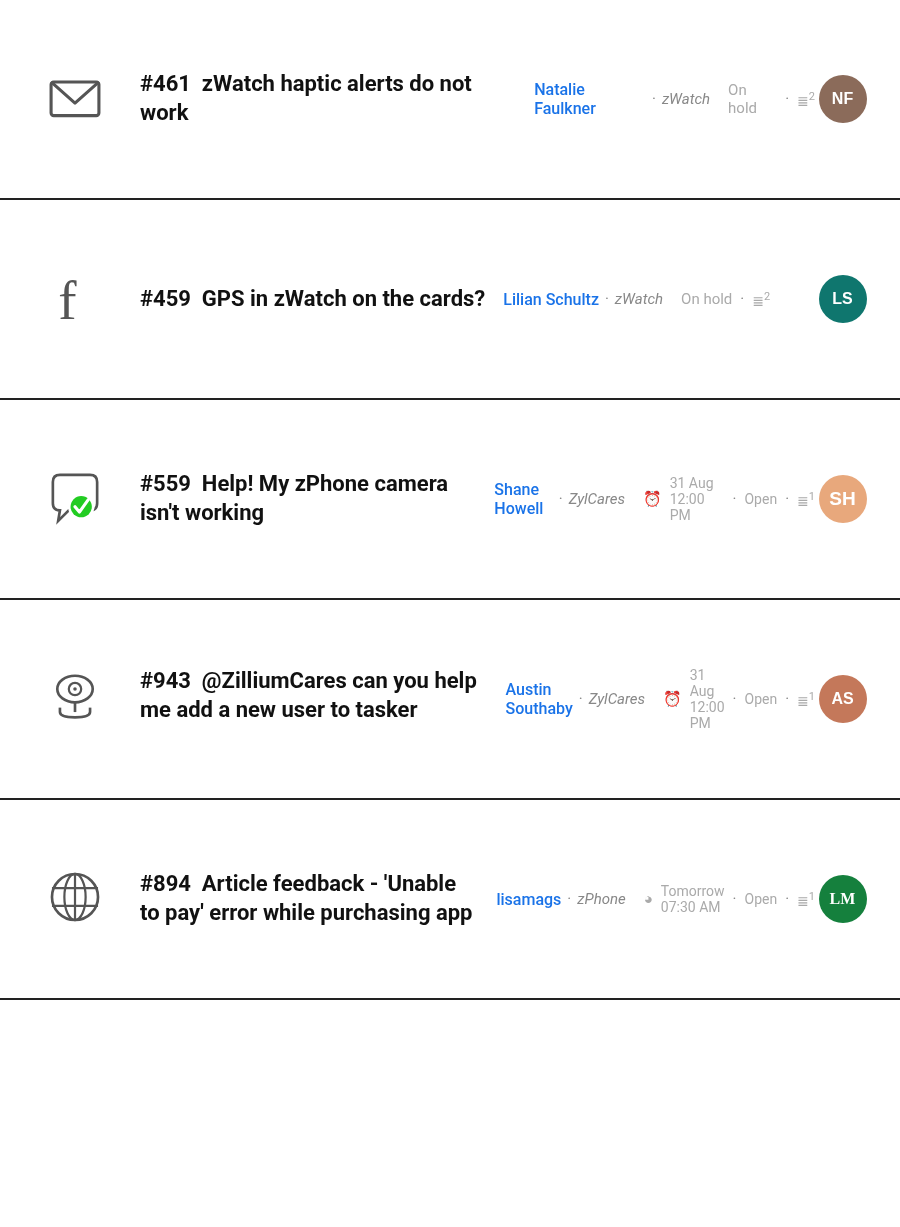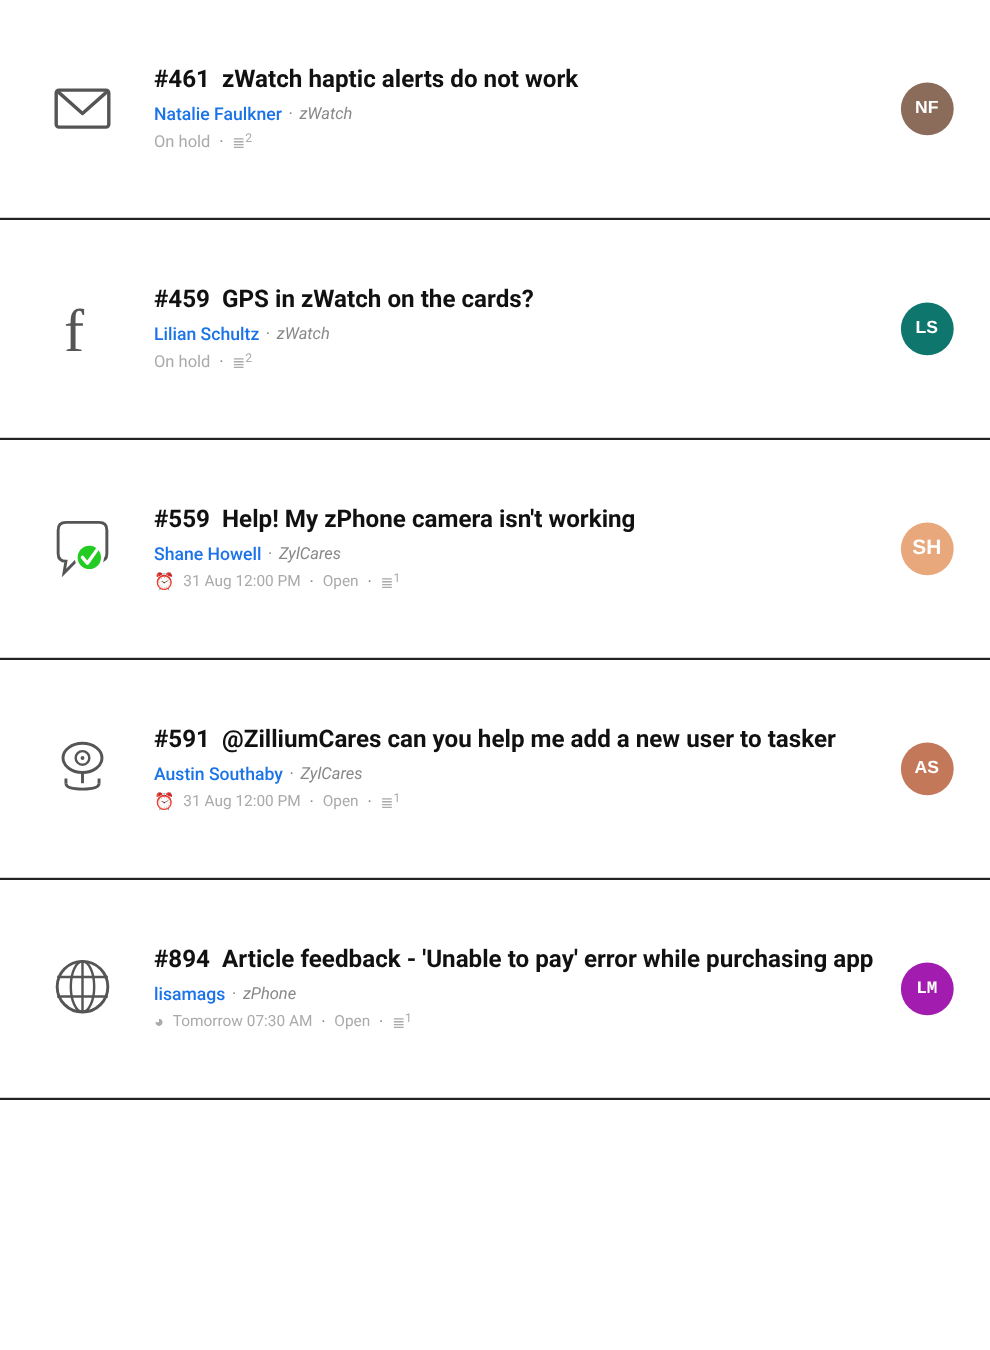--- a/index.html
+++ b/index.html
@@ -30,22 +30,22 @@
       flex-shrink: 0;
       display: flex;
       align-items: center;
       justify-content: center;
       margin-right: 20px;
     }
 
     .ticket-content {
       flex: 1;
       display: flex;
-      flex-direction: column;
-      gap: 6px;
+      flex-direction: row;
+      gap: 18px;
     }
 
     .ticket-title {
       font-size: 22px;
       font-weight: 700;
       color: #111;
       line-height: 1.3;
     }
 
     .ticket-meta-row {
@@ -219,21 +219,21 @@
     <circle cx="35" cy="26" r="2" fill="#555"></circle>
     <line x1="35" y1="41" x2="35" y2="52" stroke="#555" stroke-width="3"></line>
     <path d="M18 52 Q18 58 35 58 Q52 58 52 52" stroke="#555" stroke-width="3" fill="none"></path>
     <line x1="18" y1="52" x2="18" y2="47" stroke="#555" stroke-width="3"></line>
     <line x1="52" y1="52" x2="52" y2="47" stroke="#555" stroke-width="3"></line>
   </svg>
       </div>
     </div>
     <div class="ticket-content">
       <div class="ticket-title">
-        <span style="font-weight:700;">#591</span>
+        <span style="font-weight:700;">#943</span>
         &nbsp;@ZilliumCares can you help me add a new user to tasker
       </div>
       <div class="ticket-meta-row">
         <a class="ticket-assignee-link" href="#">Austin Southaby</a>
         <span class="ticket-dot">·</span>
         <span class="ticket-product">ZylCares</span>
       </div>
 
       <div class="ticket-status-row">
         <span style="color:#aaa;font-size:15px;">⏰</span>
@@ -276,18 +276,18 @@
       <div class="ticket-status-row">
         <span style="color:#aaa;font-size:15px;">◕</span>
         <span style="color:#aaa;font-size:14px;">Tomorrow 07:30 AM</span>
         <span class="ticket-dot">·</span>
         <span style="color:#aaa;font-size:14px;">Open</span>
         <span class="ticket-dot">·</span>
         <span style="color:#aaa;font-size:14px;">≣<sup style="font-size:11px;">1</sup></span>
       </div>
     </div>
     <div class="avatar-area">
-      <div class="avatar" style="background:#a21caf; color:white; font-size:16px; font-weight:600; font-family:Liberation Mono, monospace;">
+      <div class="avatar" style="background:#15803d; color:white; font-size:16px; font-weight:600; font-family:Liberation Serif, serif;">
         LM
       </div>
     </div>
   </div>
   </div>
 
 </body></html>

